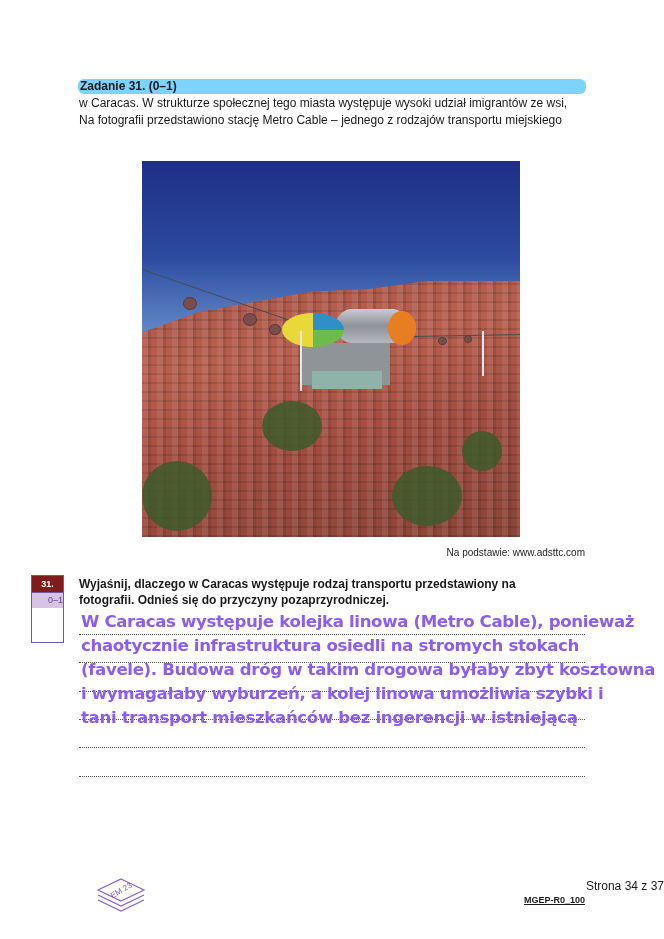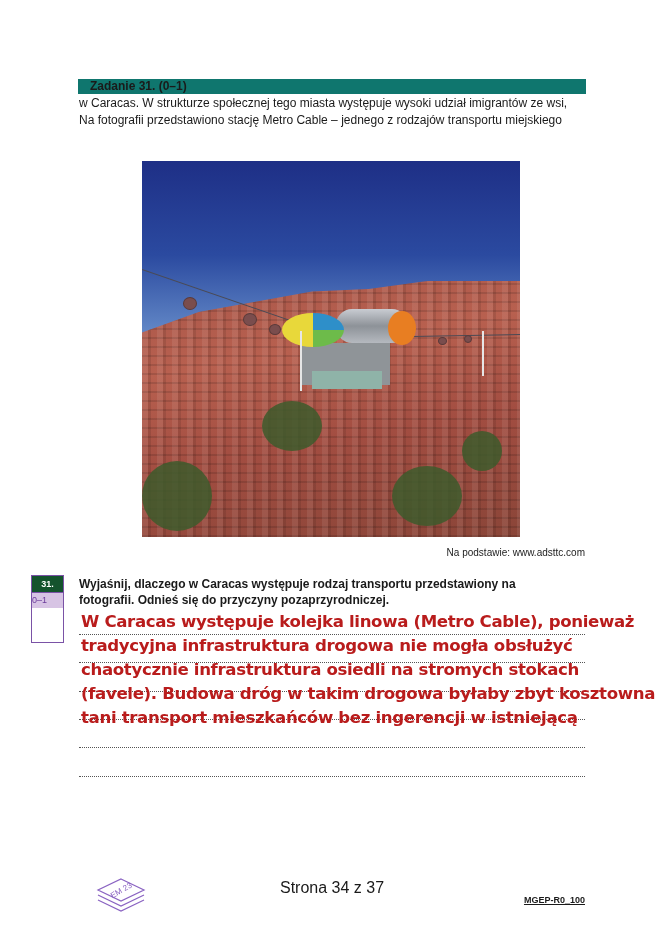--- a/index.html
+++ b/index.html
@@ -1,19 +1,19 @@
 <!DOCTYPE html>
 <html><head>
 <meta charset="utf-8">
 <style>
   html, body { margin: 0; padding: 0; }
   body { width: 664px; height: 939px; background: #ffffff; position: relative; overflow: hidden;
          font-family: "Liberation Sans", sans-serif; color: #1a1a1a; }
   .task-header { position: absolute; left: 78px; top: 79px; width: 508px; height: 15px;
-                 background: #0f766e; font-weight: bold; font-size: 12px; line-height: 15px; padding-left: 12px; box-sizing: border-box; }
+                 background: #7dd3fc; font-weight: bold; font-size: 12px; line-height: 15px; padding-left: 2px; box-sizing: border-box; border-radius: 6px; }
   .intro { position: absolute; left: 79px; top: 95px; width: 520px; font-size: 12px; line-height: 17px; }
   .photo { position: absolute; left: 142px; top: 161px; width: 378px; height: 376px; overflow: hidden;
            background: linear-gradient(180deg, #1e2f86 0%, #2b4aa0 25%, #6e95cf 50%, #a8c2dc 62%, #b9c9d4 66%); }
   .hill { position: absolute; left: 0; right: 0; bottom: 0; height: 68%;
           background:
             repeating-linear-gradient(90deg, rgba(255,255,255,0.08) 0 6px, rgba(0,0,0,0.1) 6px 9px, transparent 9px 15px),
             repeating-linear-gradient(0deg, rgba(0,0,0,0.12) 0 2px, transparent 2px 9px),
             linear-gradient(170deg, #a9574a 0%, #b8604f 30%, #a24d41 60%, #8a4538 100%);
           clip-path: polygon(0 20%, 15% 12%, 30% 8%, 45% 4%, 60% 3%, 75% 0%, 90% -2%, 100% -4%, 100% 100%, 0 100%); }
   .greenery { position: absolute; border-radius: 50%; background: #3d5a2c; opacity: 0.85; }
@@ -23,29 +23,29 @@
   .station-pipe { position: absolute; left: 194px; top: 148px; width: 72px; height: 34px; border-radius: 16px;
                   background: linear-gradient(180deg, #c9ccd2, #8d9298 50%, #b5b9bf); }
   .station-left { position: absolute; left: 140px; top: 152px; width: 62px; height: 34px; border-radius: 50%;
                   background: conic-gradient(#2e8fc9 0 25%, #6dbb4a 25% 50%, #e8d83a 50% 100%); }
   .station-right { position: absolute; left: 246px; top: 150px; width: 28px; height: 34px; border-radius: 50%; background: #e87e22; }
   .station-bldg { position: absolute; left: 158px; top: 182px; width: 90px; height: 42px; background: #8f9498; }
   .station-glass { position: absolute; left: 170px; top: 210px; width: 70px; height: 18px; background: #8fb3a8; }
   .pole { position: absolute; width: 2px; background: #e6e6e6; }
   .source { position: absolute; right: 79px; top: 547px; font-size: 10px; color: #222; margin-left: 24px; }
   .score-box { position: absolute; left: 31px; top: 575px; width: 33px; height: 68px; border: 1px solid #7a52a6; box-sizing: border-box; }
-  .score-num { height: 16px; background: #14532d; color: #fff; font-size: 9px; font-weight: bold; text-align: center; line-height: 16px; }
-  .score-range { height: 15px; background: #d7c4e4; color: #6b3b9a; font-size: 9px; text-align: left; line-height: 15px; border-top: 1px solid #7a52a6; }
+  .score-num { height: 16px; background: #7f1d1d; color: #fff; font-size: 9px; font-weight: bold; text-align: center; line-height: 16px; }
+  .score-range { height: 15px; background: #d7c4e4; color: #6b3b9a; font-size: 9px; text-align: right; line-height: 15px; border-top: 1px solid #7a52a6; }
   .question { position: absolute; left: 79px; top: 576px; width: 520px; font-size: 12px; line-height: 16px; font-weight: bold; }
   .dotline { position: absolute; left: 79px; width: 506px; height: 0; border-top: 1px dotted #555; }
-  .answer { position: absolute; left: 81px; top: 610px; width: 510px; color: #b91c1c; font-family: "DejaVu Sans", sans-serif;
+  .answer { position: absolute; left: 81px; top: 610px; width: 510px; color: #8b5cf6; font-family: "DejaVu Sans", sans-serif;
             font-size: 16.6px; line-height: 24px; font-weight: bold; letter-spacing: -0.35px; }
   .answer span { display: block; white-space: nowrap; }
   .logo { position: absolute; left: 96px; top: 877px; width: 50px; height: 36px; }
-  .page-num { position: absolute; left: 0; width: 664px; top: 879px; text-align: center; font-size: 16px; }
+  .page-num { position: absolute; left: 0; width: 664px; top: 879px; text-align: right; font-size: 12px; }
   .code { position: absolute; right: 79px; top: 895px; font-size: 9px; font-weight: bold; text-decoration: underline; }
 </style>
 </head>
 <body>
 
 <div class="task-header">Zadanie 31. (0–1)</div>
 <div class="intro">
   <div>w Caracas. W strukturze społecznej tego miasta występuje wysoki udział imigrantów ze wsi,</div>
   <div>Na fotografii przedstawiono stację Metro Cable – jednego z rodzajów transportu miejskiego</div>
 </div>
@@ -86,23 +86,23 @@
 
 <div class="dotline" style="top:634px;"></div>
 <div class="dotline" style="top:662px;"></div>
 <div class="dotline" style="top:691px;"></div>
 <div class="dotline" style="top:719px;"></div>
 <div class="dotline" style="top:747px;"></div>
 <div class="dotline" style="top:776px;"></div>
 
 <div class="answer">
   <span>W Caracas występuje kolejka linowa (Metro Cable), ponieważ</span>
-  <span>tradycyjna infrastruktura drogowa nie mogła obsłużyć</span>
   <span>chaotycznie infrastruktura osiedli na stromych stokach</span>
   <span>(favele). Budowa dróg w takim drogowa byłaby zbyt kosztowna</span>
+  <span>i wymagałaby wyburzeń, a kolej linowa umożliwia szybki i</span>
   <span>tani transport mieszkańców bez ingerencji w istniejącą</span>
 </div>
 
 <svg class="logo" viewBox="0 0 50 36">
   <g fill="none" stroke="#8a63c2" stroke-width="1.2">
     <polygon points="25,2 48,13 25,24 2,13"></polygon>
     <polyline points="2,18 25,29 48,18"></polyline>
     <polyline points="2,23 25,34 48,23"></polyline>
   </g>
   <text x="25" y="16" font-size="8" fill="#8a63c2" text-anchor="middle" transform="rotate(-30 25 13)" font-family="Liberation Sans, sans-serif">EM 23</text>

